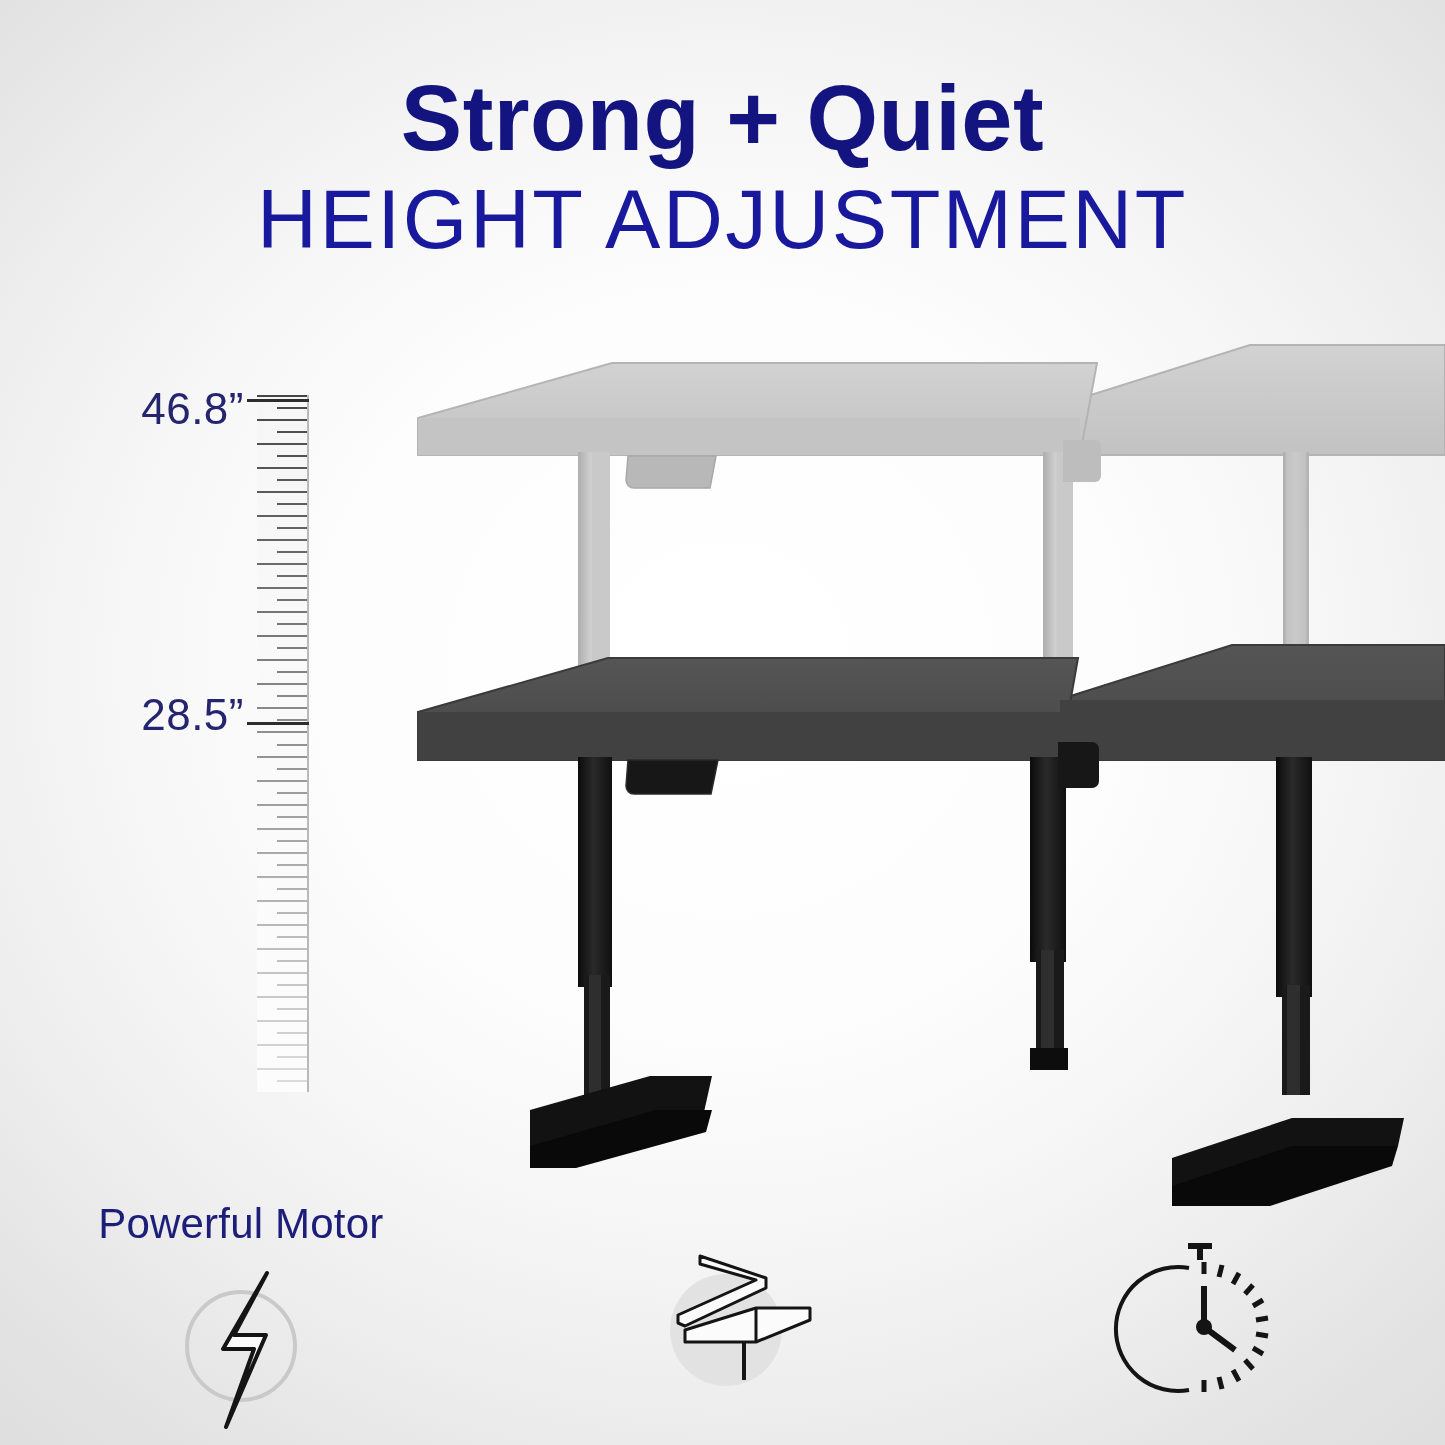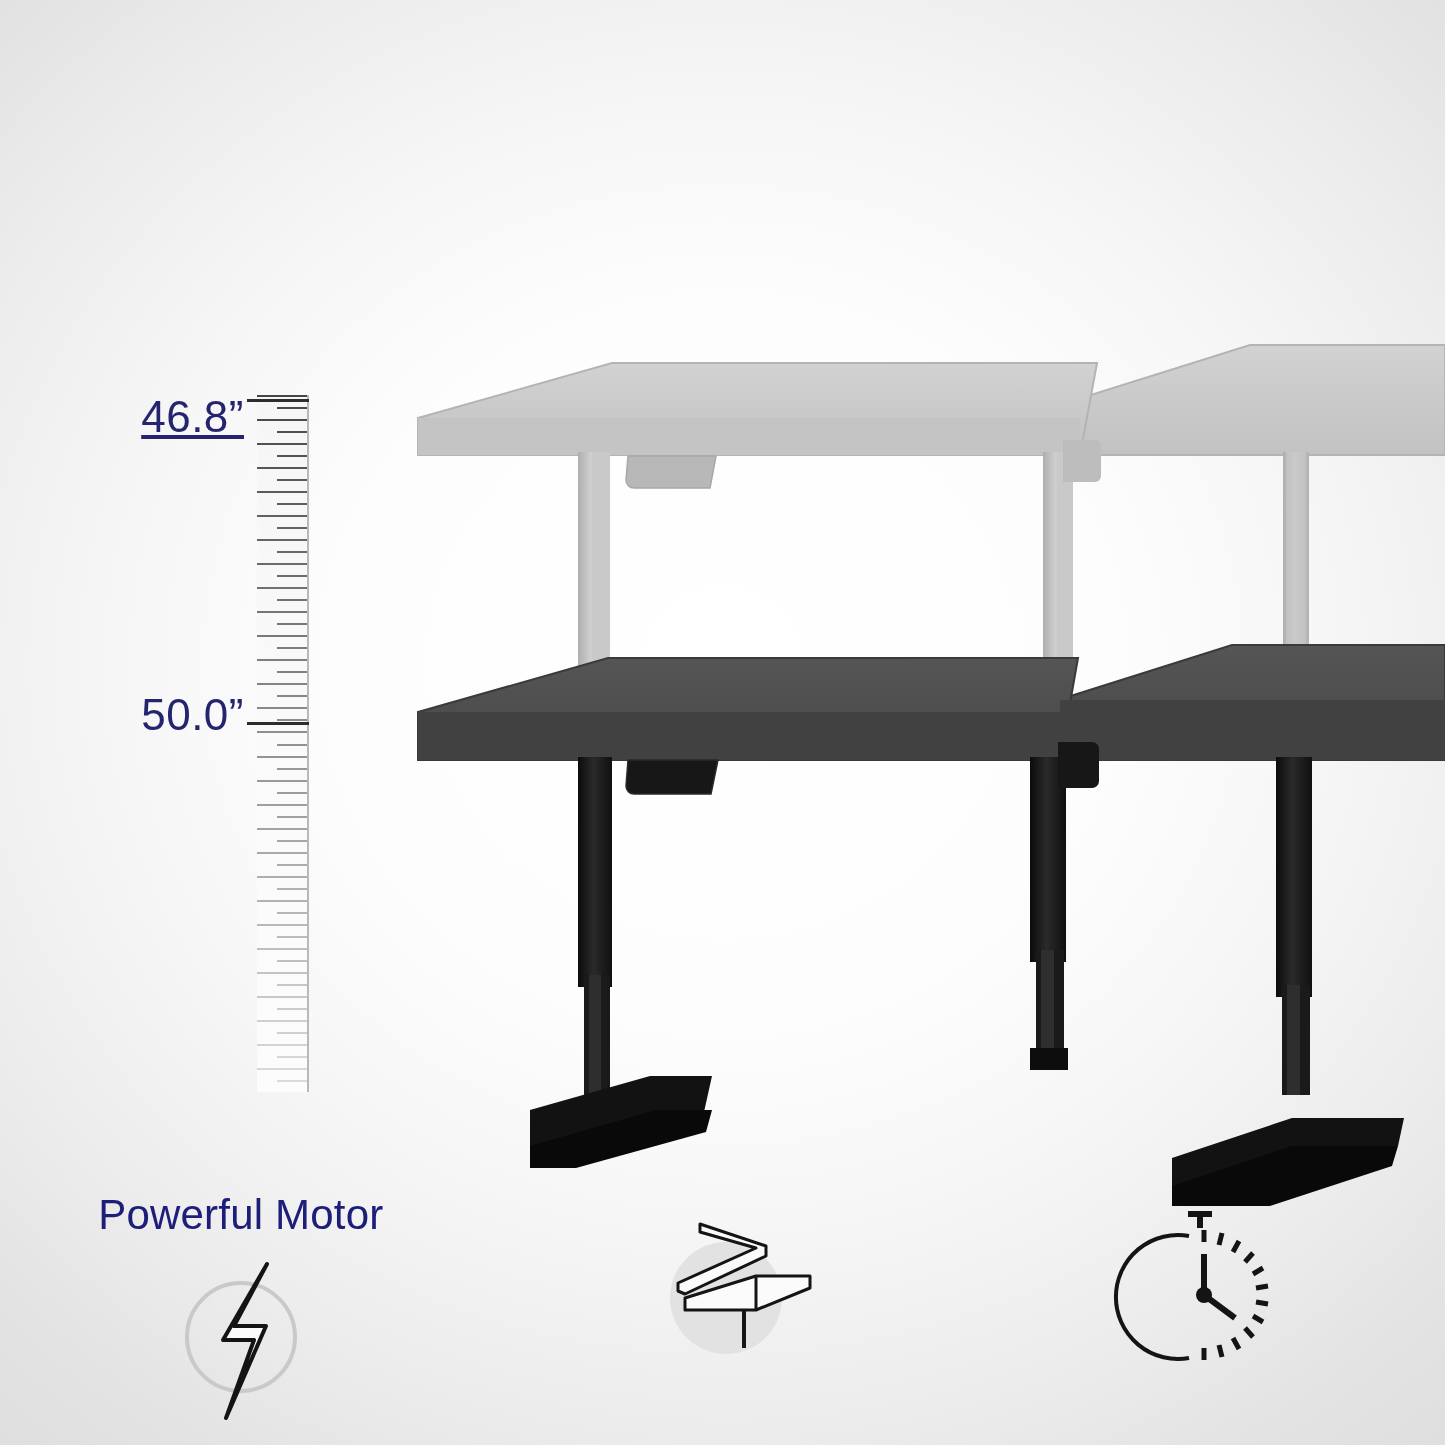--- a/index.html
+++ b/index.html
@@ -59,21 +59,21 @@
   }
   .measure-label {
     position: absolute;
     right: 96px;
     font-size: 44px;
     color: #25256f;
     letter-spacing: 0.5px;
     white-space: nowrap;
     text-align: right;
   }
-  #label-max { top: 392px; text-decoration: underline; }
+  #label-max { top: 384px; }
   #label-min { top: 690px; }
 
   #ruler {
     position: absolute;
     left: 257px;
     top: 395px;
     width: 52px;
     height: 697px;
     background: linear-gradient(180deg, #f6f6f6 0%, #fafafa 50%, #fcfcfc 100%);
     border-right: 2px solid #b9b9b9;
@@ -109,20 +109,21 @@
   }
 
   
   #features {
     position: absolute;
     left: 0;
     top: 1192px;
     width: 1445px;
     height: 253px;
     display: flex;
+    align-items: center;
   }
   .feature {
     flex: 1 1 0;
     display: flex;
     flex-direction: column;
     align-items: center;
   }
   .feature-label {
     font-size: 42px;
     color: #1d1d7a;
@@ -134,26 +135,30 @@
     margin-top: 14px;
     width: 190px;
     height: 175px;
   }
 </style>
 </head>
 <body>
 
 <div id="stage">
 
+  <div id="headline">
+    <span id="title-main">Strong + Quiet</span>
+    <span id="title-sub">HEIGHT ADJUSTMENT</span>
+  </div>
 
   <div id="measure-group">
 
     <div id="label-max" class="measure-label">46.8”</div>
 
-    <div id="label-min" class="measure-label">50.0”</div>
+    <div id="label-min" class="measure-label">28.5”</div>
 
     <div id="ruler">
         <div class="tick long" style="top: 0px; background: rgb(70, 70, 70);"></div>
         <div class="tick short" style="top: 12px; background: rgba(70, 70, 70, 0.984);"></div>
         <div class="tick long" style="top: 24px; background: rgba(70, 70, 70, 0.973);"></div>
         <div class="tick short" style="top: 36px; background: rgba(70, 70, 70, 0.957);"></div>
         <div class="tick long" style="top: 48px; background: rgba(70, 70, 70, 0.94);"></div>
         <div class="tick short" style="top: 60px; background: rgba(70, 70, 70, 0.93);"></div>
         <div class="tick long" style="top: 72px; background: rgba(70, 70, 70, 0.914);"></div>
         <div class="tick short" style="top: 84px; background: rgba(70, 70, 70, 0.898);"></div>

